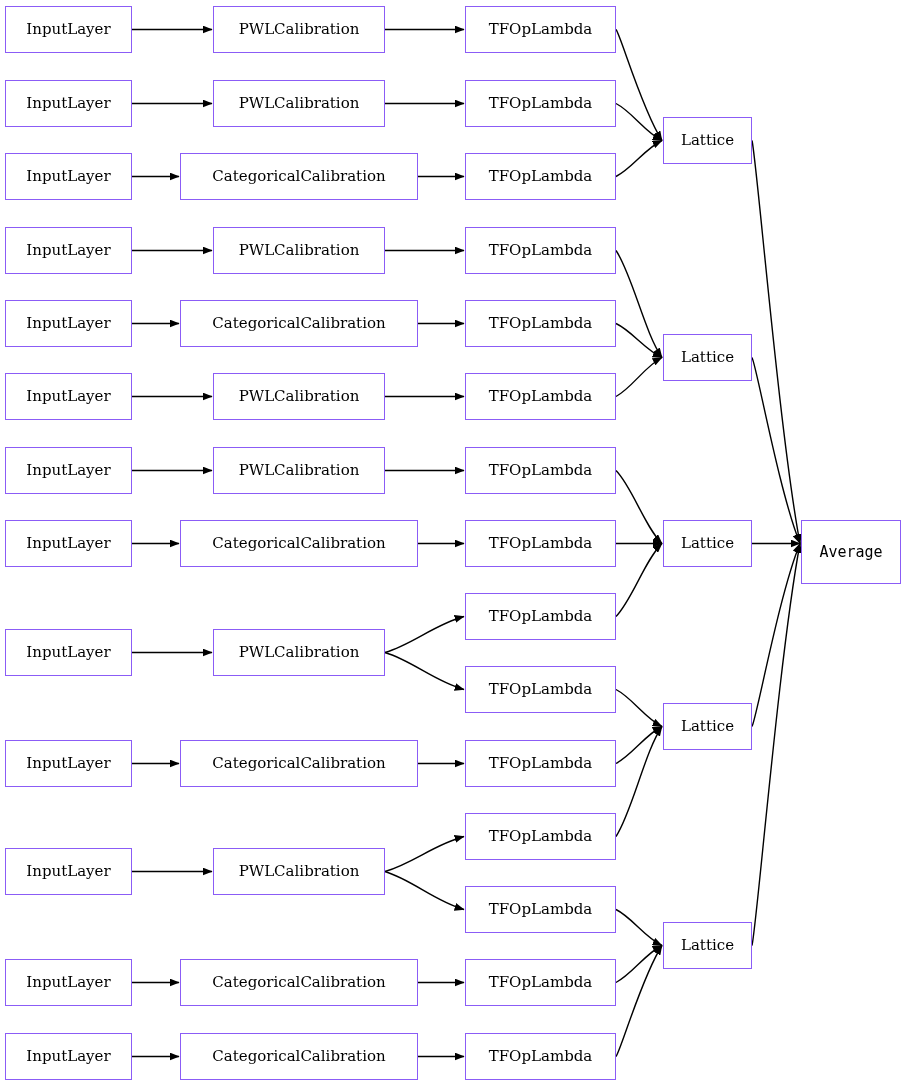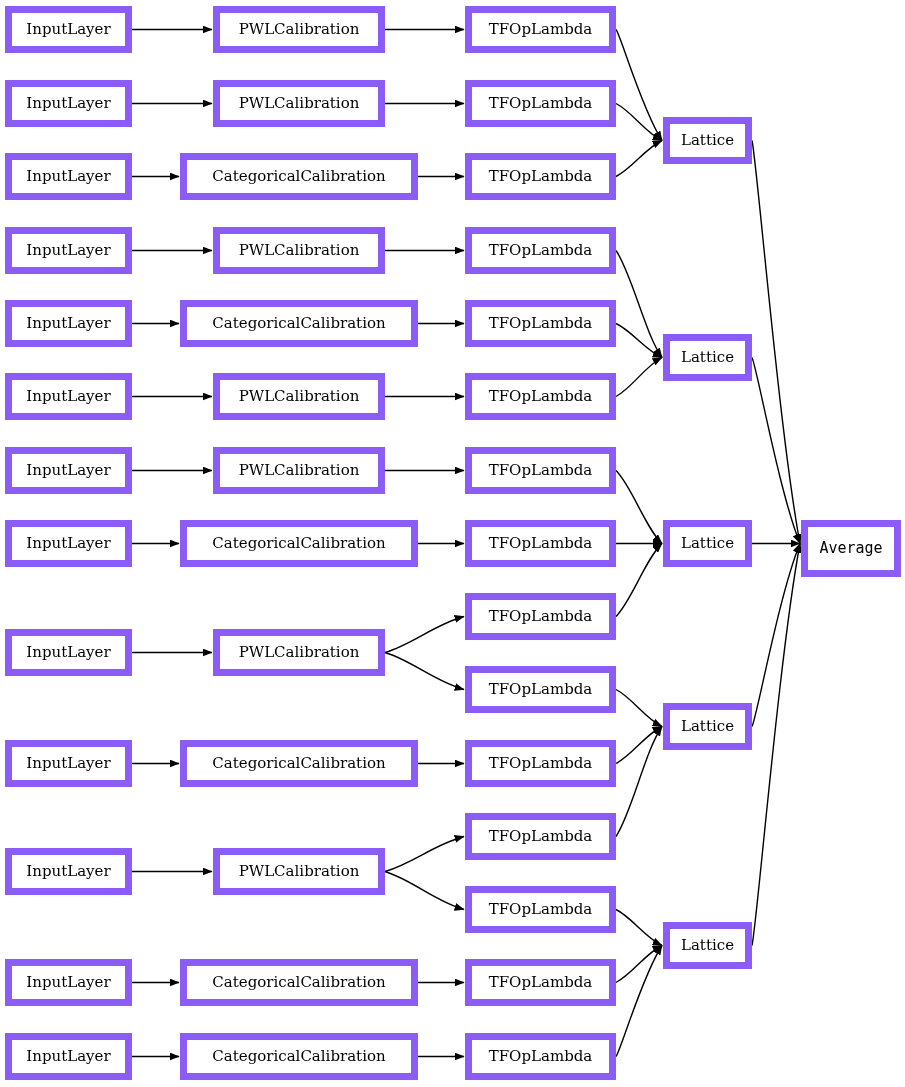--- a/index.html
+++ b/index.html
@@ -1,19 +1,19 @@
 <!DOCTYPE html>
 <html><head>
 <meta charset="utf-8">
 <style>
   html,body{margin:0;padding:0;background:#fff;}
   body{width:905px;height:1087px;font-family:"DejaVu Serif",serif;}
   #stage{position:relative;width:905px;height:1087px;overflow:hidden;background:#ffffff;}
   svg.edges{position:absolute;left:0;top:0;width:905px;height:1087px;pointer-events:none;}
-  .node{position:absolute;box-sizing:border-box;border:7px solid #8b5cf6;background:#ffffff;
+  .node{position:absolute;box-sizing:border-box;border:1px solid #8b5cf6;background:#ffffff;
         display:flex;align-items:center;justify-content:center;
         font-family:"DejaVu Serif",serif;font-size:15px;color:#000;line-height:1;white-space:nowrap;}
   .node.avg{font-family:"DejaVu Sans Mono",monospace;font-size:15px;}
 </style>
 </head>
 <body>
 
 <div id="stage">
   <svg class="edges" viewBox="0 0 905 1087">
     <defs>
@@ -204,17 +204,17 @@
       </div>
       <div class="node" style="left: 663px; top: 520px; width: 89px; height: 47px;">
         <span>Lattice</span>
       </div>
       <div class="node" style="left: 663px; top: 703px; width: 89px; height: 47px;">
         <span>Lattice</span>
       </div>
       <div class="node" style="left: 663px; top: 922px; width: 89px; height: 47px;">
         <span>Lattice</span>
       </div>
-      <div class="node avg" style="left: 801px; top: 520px; width: 100px; height: 57px;">
+      <div class="node avg" style="left: 801px; top: 520px; width: 100px; height: 64px;">
         <span>Average</span>
       </div>
     </div>
 </div>
 
 </body></html>

